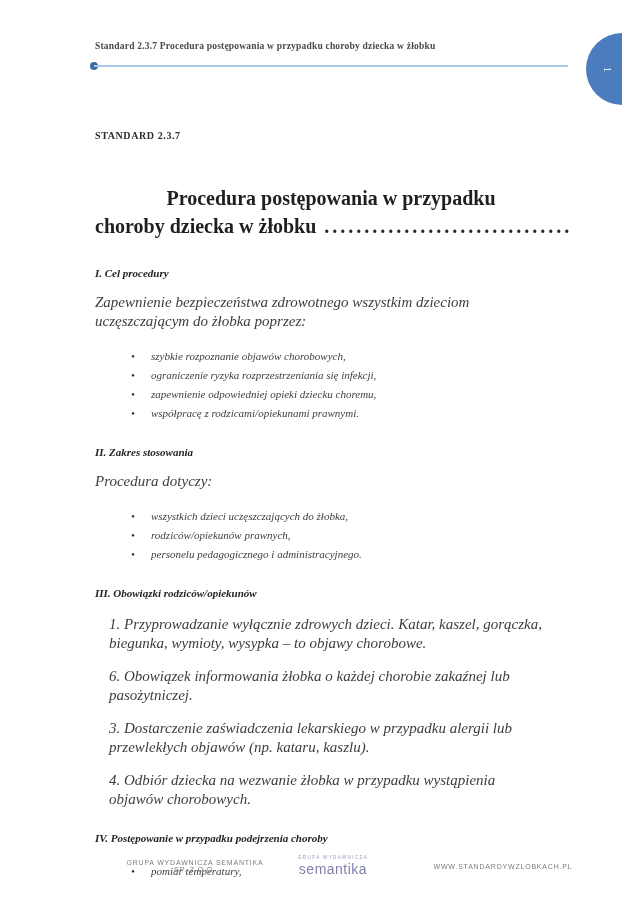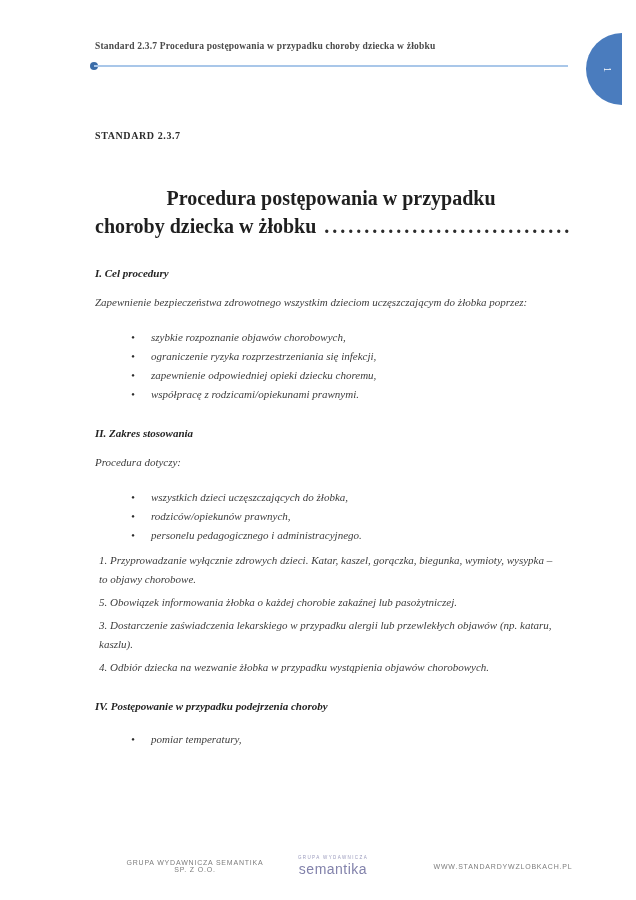--- a/index.html
+++ b/index.html
@@ -115,25 +115,25 @@
 
   .section { margin: 0; font-style: italic; }
   .section-heading {
     font-size: 11px;
     font-weight: bold;
     color: #242424;
     margin: 22px 0 12px 0;
     line-height: 15px;
   }
   .para {
-    font-size: 11px;
+    font-size: 15px;
     line-height: 19px;
     margin: 0 0 14px 0;
   }
-  .para.tight { margin: 4px; }
+  .para.tight { margin: 14px; }
   .bullet-list {
     list-style: none;
     margin: 16px 0 6px 0;
     padding: 0 0 0 56px;
   }
   .bullet-list li {
     position: relative;
     font-size: 11px;
     line-height: 19px;
   }
@@ -238,22 +238,23 @@
         <section class="section">
           <h2 class="section-heading">II. Zakres stosowania</h2>
           <p class="para">Procedura dotyczy:</p>
           <ul class="bullet-list">
             <li><span class="bullet-dot">•</span>wszystkich dzieci uczęszczających do żłobka,</li>
             <li><span class="bullet-dot">•</span>rodziców/opiekunów prawnych,</li>
             <li><span class="bullet-dot">•</span>personelu pedagogicznego i administracyjnego.</li>
           </ul>
         </section>
         <section class="section">
+          <h2 class="section-heading">III. Obowiązki rodziców/opiekunów</h2>
           <p class="para tight">1. Przyprowadzanie wyłącznie zdrowych dzieci. Katar, kaszel, gorączka, biegunka, wymioty, wysypka – to objawy chorobowe.</p>
-          <p class="para tight">5. Obowiązek informowania żłobka o każdej chorobie zakaźnej lub pasożytniczej.</p>
+          <p class="para tight">6. Obowiązek informowania żłobka o każdej chorobie zakaźnej lub pasożytniczej.</p>
           <p class="para tight">3. Dostarczenie zaświadczenia lekarskiego w przypadku alergii lub przewlekłych objawów (np. kataru, kaszlu).</p>
           <p class="para tight">4. Odbiór dziecka na wezwanie żłobka w przypadku wystąpienia objawów chorobowych.</p>
         </section>
         <section class="section">
           <h2 class="section-heading">IV. Postępowanie w przypadku podejrzenia choroby</h2>
           <ul class="bullet-list">
             <li><span class="bullet-dot">•</span>pomiar temperatury,</li>
           </ul>
         </section>
       </div>

